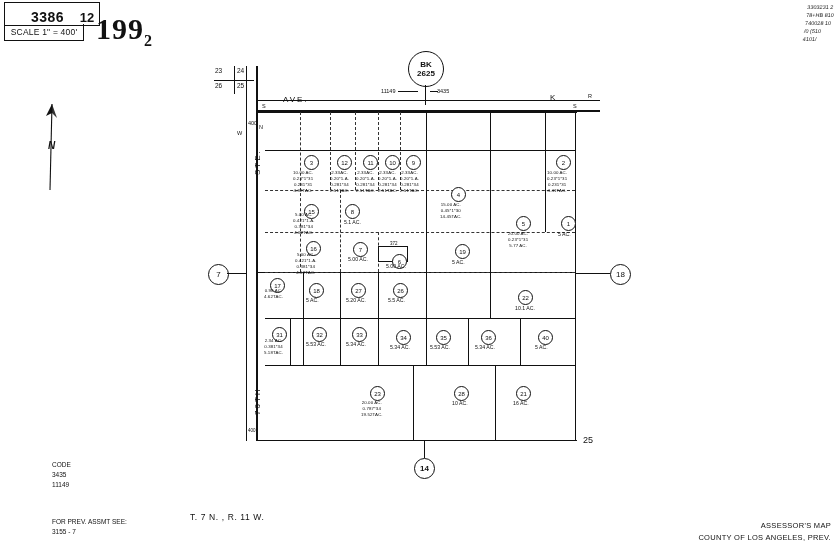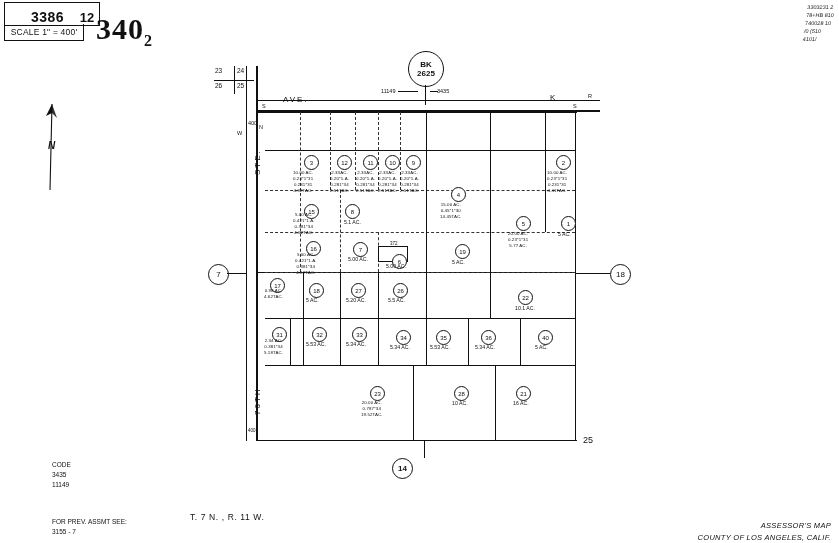--- a/index.html
+++ b/index.html
@@ -103,34 +103,34 @@
   #sec-box { left:214px; top:66px; width:40px; height:28px; }
   #sec-box .cell {
     position:absolute; font-size:6.5px;
   }
   #sec-box .bl { position:absolute; background:#111; }
 
   
   #code-block { left:52px; top:460px; font-size:6.5px; line-height:1.5; }
   #prev-assmt { left:52px; top:517px; font-size:6.5px; line-height:1.5; }
   #twp { left:190px; top:512px; font-size:8.5px; letter-spacing:0.6px; }
-  #assessor { right:8px; top:520px; font-size:7.5px; line-height:1.6; text-align:right; letter-spacing:0.3px;font-style:italic; }
+  #assessor { right:8px; top:520px; font-size:7.5px; line-height:1.6; text-align:right; letter-spacing:0.3px; }
 
   #lbl-25 { font-size:9px; }
 </style>
 </head>
 <body>
 
 <div class="abs" id="book-box">
   <div class="bk-num">3386</div>
   <div class="pg-sep"></div>
   <div class="pg-num">12</div>
 </div>
 <div class="abs" id="scale-box">SCALE 1" = 400'</div>
-<div class="abs" id="year"><span>340</span><sub>2</sub></div>
+<div class="abs" id="year"><span>199</span><sub>2</sub></div>
 <div class="abs" id="corner-note" style="white-space:pre-line;">3303231 2
 78+HB 810
 740028 10
 /0 (510
 4101/</div>
 
 <div class="abs" id="compass">
   <svg width="40" height="96" viewBox="0 0 40 96">
     <path d="M16 4 L14 90" stroke="#111" stroke-width="1.1" fill="none"></path>
     <path d="M16 4 L10 16 L16 13 Z" fill="#111"></path>
@@ -215,21 +215,21 @@
 <div class="abs mline vline" style="left:468px; top:318px; height:47px;"></div>
 <div class="abs mline vline" style="left:520px; top:318px; height:47px;"></div>
 
 <div class="abs mline vline" style="left:413px; top:365px; height:75px;"></div>
 <div class="abs mline vline" style="left:495px; top:365px; height:75px;"></div>
 
 <div class="abs circ big" style="left:208px; top:264px;">7</div>
 <div class="abs mline hline" style="left:227px; top:273px; width:20px;"></div>
 <div class="abs circ big" style="left:610px; top:264px;">18</div>
 <div class="abs mline hline" style="left:576px; top:273px; width:34px;"></div>
-<div class="abs circ big" style="left:392px; top:458px;font-weight:bold;">14</div>
+<div class="abs circ big" style="left:414px; top:458px;font-weight:bold;">14</div>
 <div class="abs mline vline" style="left:424px; top:441px; height:17px;"></div>
 <div class="abs" id="lbl-25" style="left:583px; top:435px;">25</div>
 
 <div class="abs circ p" style="left:304px; top:155px;">3</div>
 <div class="abs pdata c" style="left:293px; top:170px;">
   <div>10.00 AC.</div>
   <div>0.23*1*31</div>
   <div>0.231*31</div>
   <div>4.82TAC.</div>
 </div>
@@ -380,14 +380,14 @@
   <div>3435</div>
   <div>11149</div>
 </div>
 <div class="abs" id="prev-assmt">
   <div>FOR PREV. ASSMT SEE:</div>
   <div>3155 - 7</div>
 </div>
 <div class="abs" id="twp">T. 7 N. , R. 11 W.</div>
 <div class="abs" id="assessor">
   <div>ASSESSOR'S MAP</div>
-  <div>COUNTY OF LOS ANGELES, CALIF.</div>
+  <div>COUNTY OF LOS ANGELES, PREV.</div>
 </div>
 
 </body></html>

